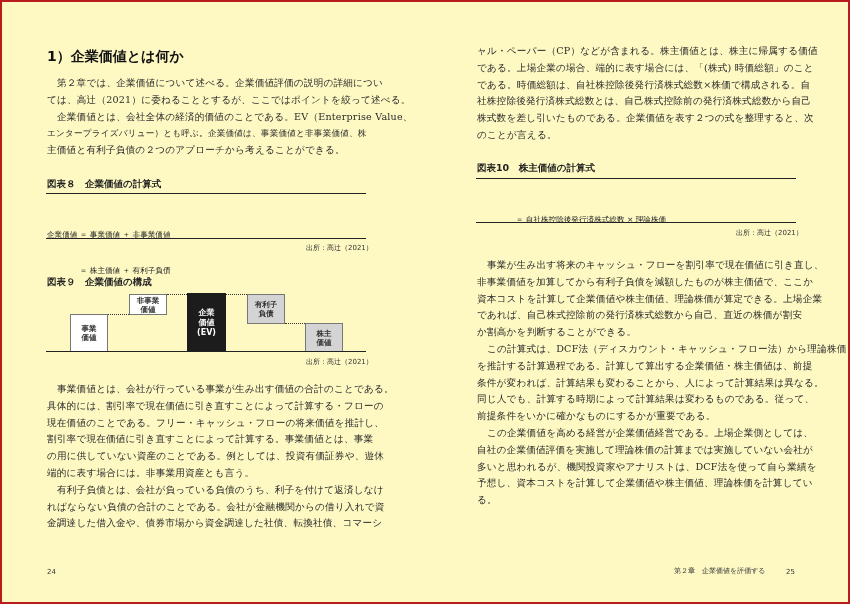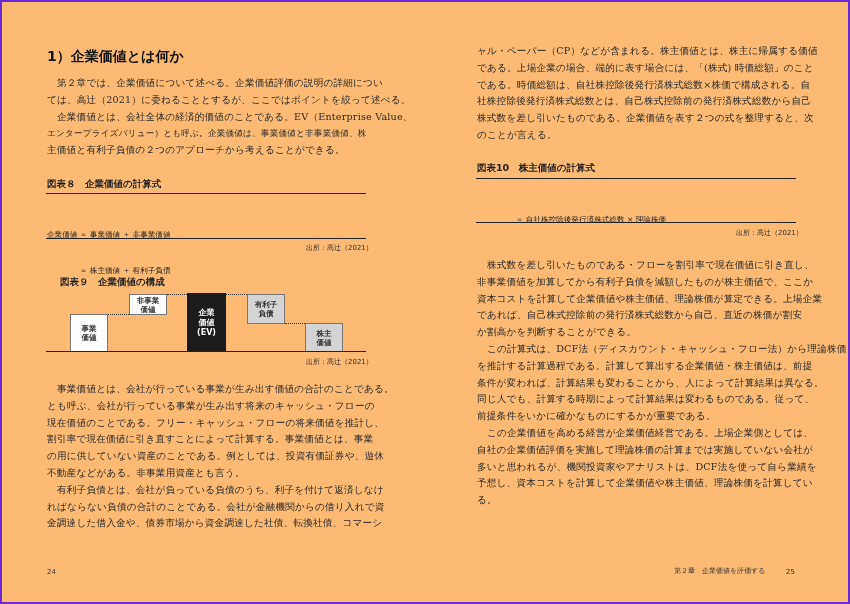--- a/index.html
+++ b/index.html
@@ -5,22 +5,22 @@
     html, body { margin: 0; padding: 0; }
     body {
       width: 850px; height: 604px; overflow: hidden;
       background: #ffffff;
       font-family: "DejaVu Serif", "Liberation Serif", serif;
       color: #222;
     }
     .spread {
       position: relative;
       width: 846px; height: 600px;
-      border: 2px solid #6d28d9;
-      background: #fdba74;
+      border: 2px solid #b91c1c;
+      background: #fef9c3;
     }
     .page { position: absolute; top: 0; height: 600px; }
     .page-left { left: 0; width: 423px; }
     .page-right { left: 423px; width: 423px; }
 
     .section-title {
       position: absolute; left: 45px; top: 46px;
       font-family: "DejaVu Sans", "Liberation Sans", sans-serif;
       font-weight: bold; font-size: 14px; color: #111; margin: 0;
     }
@@ -93,21 +93,21 @@
 
     <div class="fig-title" style="left:45px; top:176px;">図表８　企業価値の計算式</div>
     <div class="rule" style="left:44px; top:191px; width:320px;"></div>
     <div class="formula" style="left:45px; top:203px;">
       <div>企業価値 ＝ 事業価値 ＋ 非事業価値</div>
       <div>　　　　 ＝ 株主価値 ＋ 有利子負債</div>
     </div>
     <div class="rule" style="left:44px; top:236px; width:320px;"></div>
     <div class="source" style="left:304px; top:241px;">出所：高辻（2021）</div>
 
-    <div class="fig-title" style="left:45px; top:274px;margin-left:13px;">図表９　企業価値の構成</div>
+    <div class="fig-title" style="left:45px; top:274px;">図表９　企業価値の構成</div>
     <div class="diagram">
       <div class="dbox white" style="left:24px; top:22px; width:38px; height:38px;">
         <span>事業</span>
         <span>価値</span>
       </div>
       <div class="dotline" style="left:62px; top:22px; width:21px;"></div>
       <div class="dbox white" style="left:83px; top:2px; width:38px; height:21px;">
         <span>非事業</span>
         <span>価値</span>
       </div>
@@ -126,25 +126,25 @@
       <div class="dbox gray" style="left:259px; top:31px; width:38px; height:29px;">
         <span>株主</span>
         <span>価値</span>
       </div>
       <div class="baseline"></div>
     </div>
     <div class="source" style="left:304px; top:355px;">出所：高辻（2021）</div>
 
     <div class="para" style="left:45px; top:379px;">
       <span class="line indent">事業価値とは、会社が行っている事業が生み出す価値の合計のことである。</span>
-      <span class="line">とも呼ぶ、会社が行っている事業が生み出す将来のキャッシュ・フローの</span>
+      <span class="line">具体的には、割引率で現在価値に引き直すことによって計算する・フローの</span>
       <span class="line">現在価値のことである。フリー・キャッシュ・フローの将来価値を推計し、</span>
       <span class="line">割引率で現在価値に引き直すことによって計算する。事業価値とは、事業</span>
       <span class="line">の用に供していない資産のことである。例としては、投資有価証券や、遊休</span>
-      <span class="line">不動産などがある。非事業用資産とも言う。</span>
+      <span class="line">端的に表す場合には。非事業用資産とも言う。</span>
       <span class="line indent">有利子負債とは、会社が負っている負債のうち、利子を付けて返済しなけ</span>
       <span class="line">ればならない負債の合計のことである。会社が金融機関からの借り入れで資</span>
       <span class="line">金調達した借入金や、債券市場から資金調達した社債、転換社債、コマーシ</span>
     </div>
 
     <div class="page-num" style="left:45px;text-align:center;">24</div>
   </div>
 
   <div class="page page-right">
     <div class="para" style="left:52px; top:41px;">
@@ -158,21 +158,21 @@
 
     <div class="fig-title" style="left:52px; top:160px;">図表10　株主価値の計算式</div>
     <div class="rule" style="left:51px; top:176px; width:320px;"></div>
     <div class="formula" style="left:58px; top:188px;">
       <div>　　　　 ＝ 自社株控除後発行済株式総数 × 理論株価</div>
     </div>
     <div class="rule" style="left:51px; top:220px; width:320px;"></div>
     <div class="source" style="left:311px; top:226px;">出所：高辻（2021）</div>
 
     <div class="para" style="left:52px; top:255px;">
-      <span class="line indent">株式数を差し引いたものである・フローを割引率で現在価値に引き直し、</span>
+      <span class="line indent">事業が生み出す将来のキャッシュ・フローを割引率で現在価値に引き直し、</span>
       <span class="line">非事業価値を加算してから有利子負債を減額したものが株主価値で、ここか</span>
       <span class="line">資本コストを計算して企業価値や株主価値、理論株価が算定できる。上場企業</span>
       <span class="line">であれば、自己株式控除前の発行済株式総数から自己、直近の株価が割安</span>
       <span class="line">か割高かを判断することができる。</span>
       <span class="line indent">この計算式は、DCF法（ディスカウント・キャッシュ・フロー法）から理論株価</span>
       <span class="line">を推計する計算過程である。計算して算出する企業価値・株主価値は、前提</span>
       <span class="line">条件が変われば、計算結果も変わることから、人によって計算結果は異なる。</span>
       <span class="line">同じ人でも、計算する時期によって計算結果は変わるものである。従って、</span>
       <span class="line">前提条件をいかに確かなものにするかが重要である。</span>
       <span class="line indent">この企業価値を高める経営が企業価値経営である。上場企業側としては、</span>

